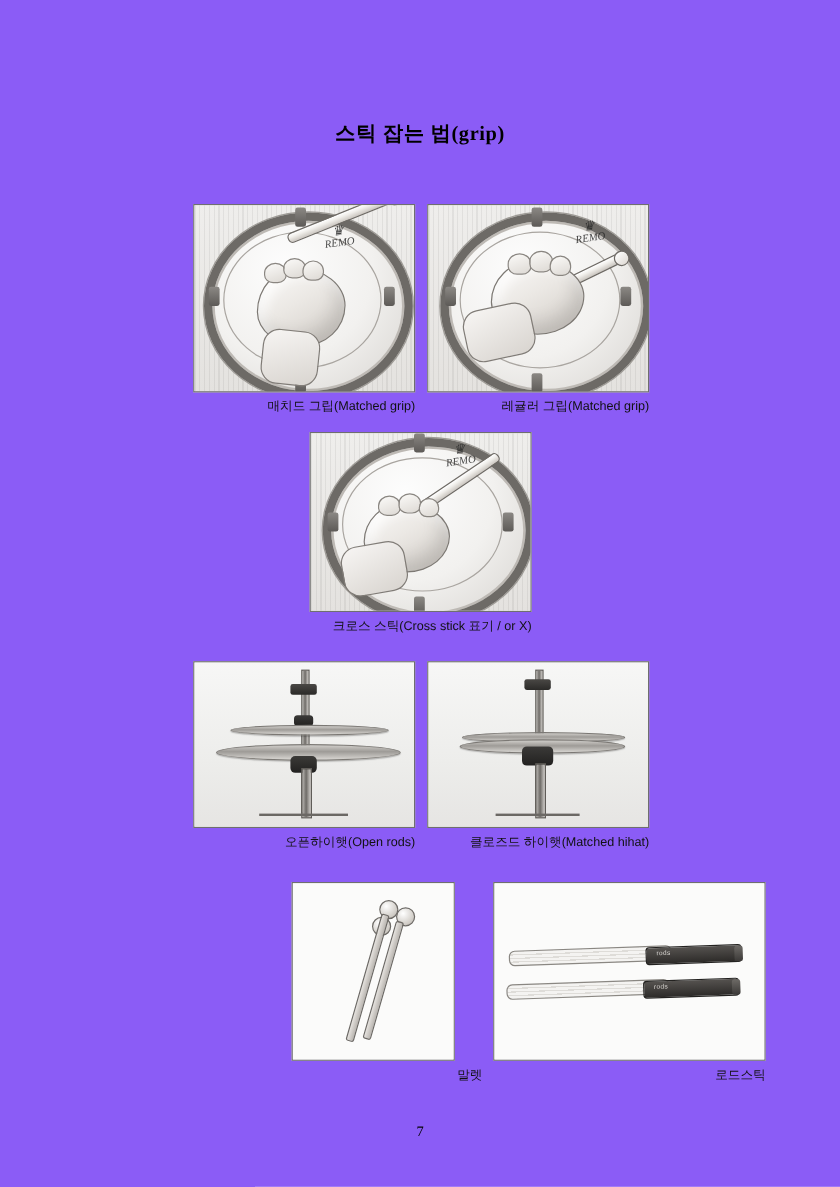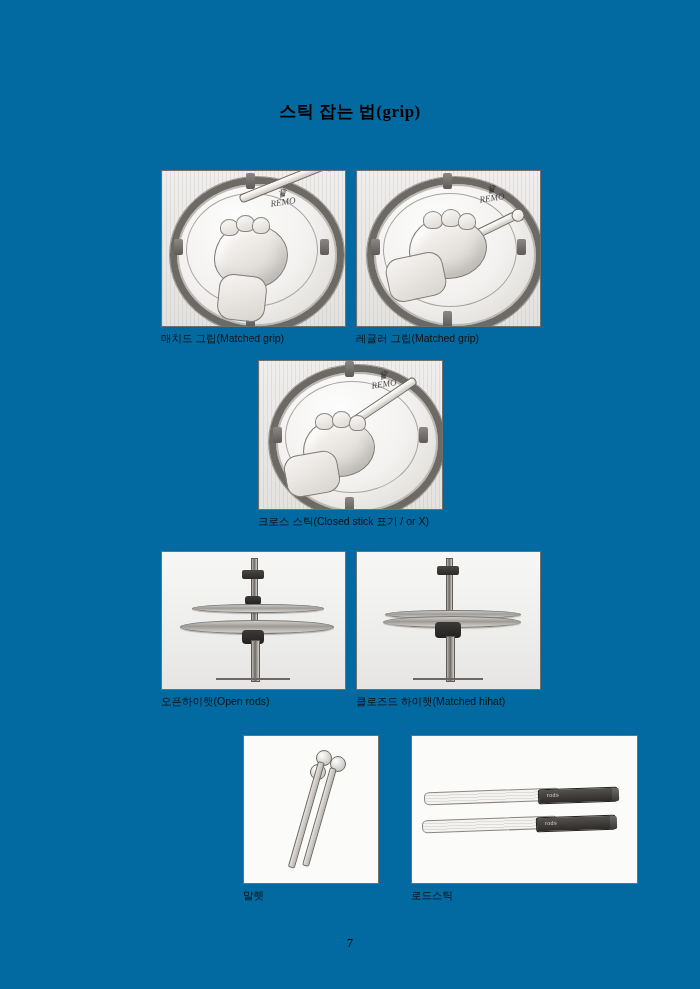--- a/index.html
+++ b/index.html
@@ -11,21 +11,21 @@
     width: 700px;
     height: 989px;
     position: relative;
     font-family: "Liberation Sans", sans-serif;
     color: #111;
     overflow: hidden;
   }
   .page {
     position: absolute;
     inset: 0;
-    background: #0369a1;
+    background: #8b5cf6;
   }
 
   
   .doc-title {
     position: absolute;
     top: 100px;
     left: 0;
     width: 700px;
     text-align: center;
     font-family: "Liberation Serif", serif;
@@ -39,21 +39,21 @@
   .fig {
     position: absolute;
   }
   .fig .frame {
     border: 1px solid #6f6f6f;
     background: #f3f3f1;
     overflow: hidden;
     position: relative;
   }
   .fig .caption {
-    text-align: left;
+    text-align: right;
     font-size: 10.5px;
     color: #111;
     margin-top: 5px;
     white-space: nowrap;
     font-family: "Liberation Sans", sans-serif;
   }
 
   
   .drum {
     position: absolute;
@@ -309,21 +309,21 @@
         <div class="lug" style="left:86px; top:136px;"></div>
         <div class="logo" style="left:112px; top:10px;"><span class="crown">♛</span>REMO</div>
         <div class="stick" style="left:62px; top:78px; width:112px; transform:rotate(-34deg); transform-origin:left center;"></div>
         <div class="hand" style="left:44px; top:58px; width:70px; height:56px;"></div>
         <div class="knuckle" style="left:56px; top:52px; width:17px; height:15px;"></div>
         <div class="knuckle" style="left:73px; top:50px; width:17px; height:15px;"></div>
         <div class="knuckle" style="left:90px; top:54px; width:15px; height:14px;"></div>
         <div class="wrist" style="left:26px; top:92px; width:52px; height:40px; transform:rotate(-10deg);"></div>
       </div>
     </div>
-    <div class="caption">크로스 스틱(Closed stick 표기 / or X)</div>
+    <div class="caption">크로스 스틱(Cross stick 표기 / or X)</div>
   </div>
 
   <div class="fig" style="left:161px; top:551px; width:185px;">
     <div class="frame" style="width:183px; height:137px;">
       <div class="hihat">
         <div class="rod" style="left:89px; top:6px; height:118px;"></div>
         <div class="clutch" style="left:80px; top:18px; width:22px; height:9px;"></div>
         <div class="felt" style="left:83px; top:44px; width:16px; height:9px;"></div>
         <div class="cym thin" style="left:30px; top:52px; width:130px;"></div>
         <div class="cym" style="left:18px; top:68px; width:152px; height:12px;"></div>

